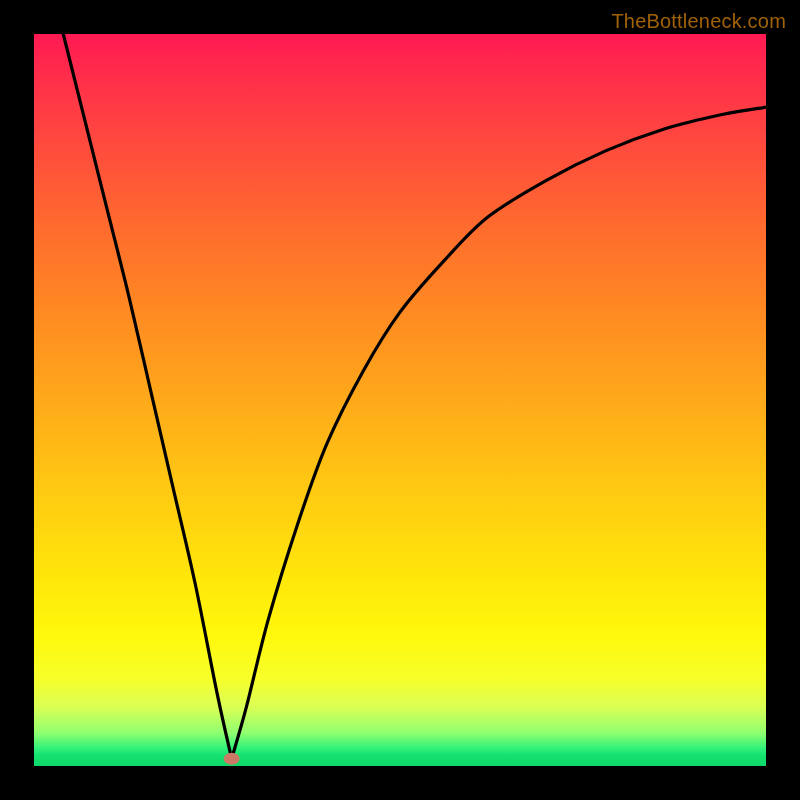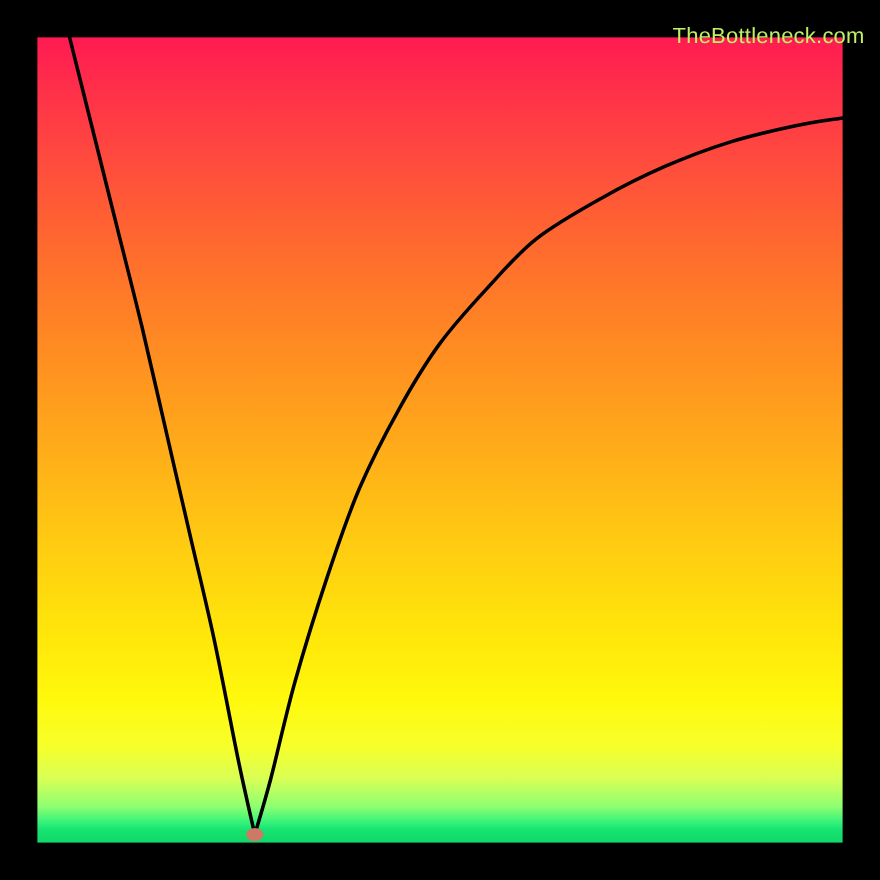--- a/index.html
+++ b/index.html
@@ -37,25 +37,25 @@
       #f7ff2a 88%,
       #d9ff55 92%,
       #8fff70 95.5%,
       #34f27a 97.5%,
       #15e270 98.5%,
       #0fd968 100%
     );
   }
   .watermark {
     position: absolute;
-    top: 22px;
+    top: 10px;
     right: 14px;
     font-family: Arial, Helvetica, sans-serif;
     font-size: 20px;
-    color: #bef264;
+    color: #a16207;
     letter-spacing: 0.2px;
     user-select: none;
   }
   svg.curve {
     position: absolute;
     left: 0;
     top: 0;
     width: 732px;
     height: 732px;
     overflow: visible;

